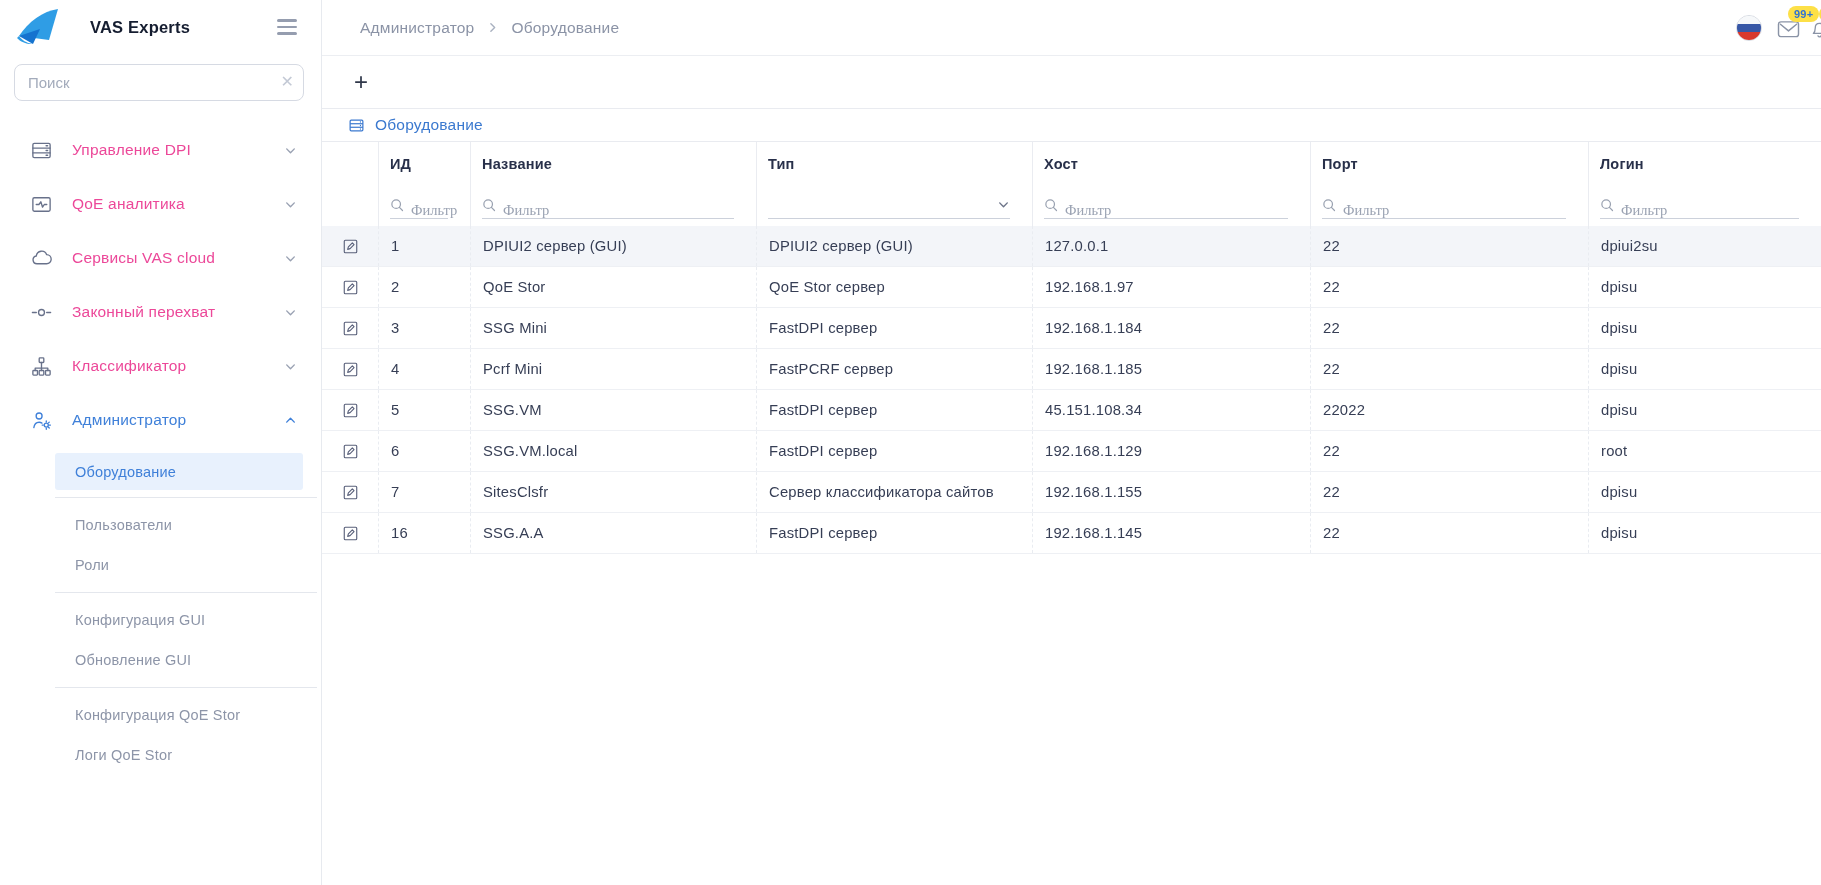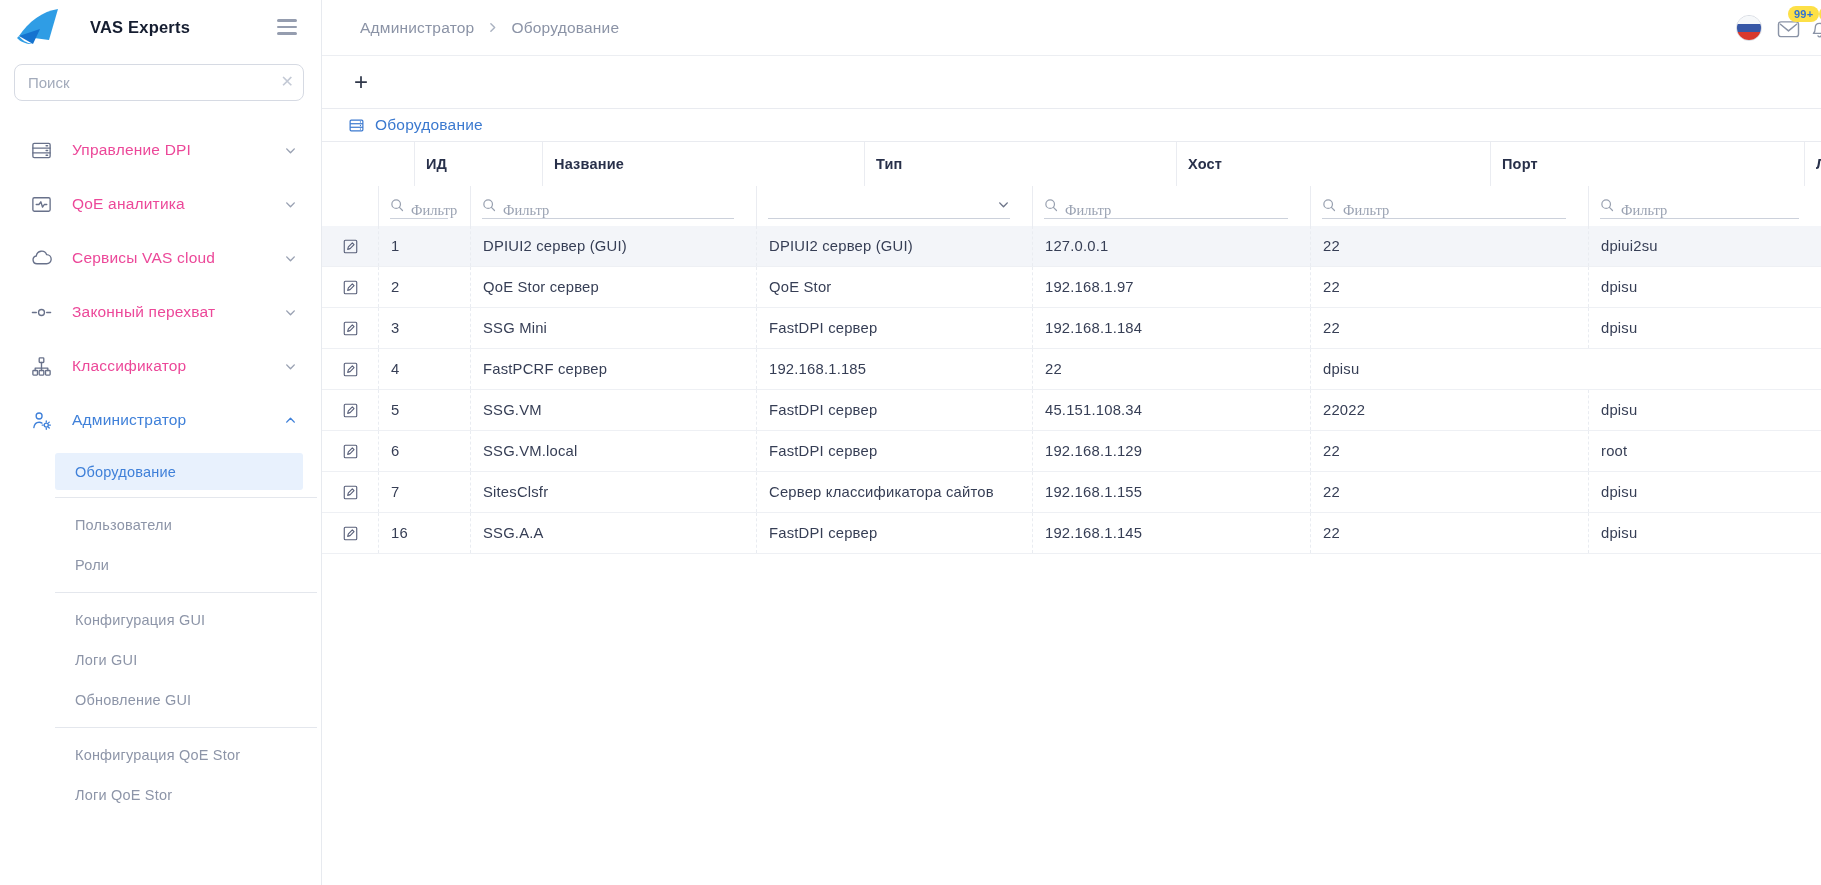--- a/index.html
+++ b/index.html
@@ -45,21 +45,21 @@
   .top-ic{position:absolute;color:#8a93a6;cursor:pointer;}
   .badge{position:absolute;background:#fde047;color:#2e72d4;font-size:11px;font-weight:700;
     padding:2px 6px;border-radius:9px;letter-spacing:.2px;z-index:3;}
   
   .plus-row{height:52px;display:flex;align-items:center;padding-left:26px;}
   .plus-btn{font-size:24px;color:#2f3749;cursor:pointer;line-height:22px;padding:2px 6px;}
   .card-title{height:32px;border-top:1px solid #e9ebf0;border-bottom:1px solid #e9ebf0;
     display:flex;align-items:center;gap:10px;padding-left:26px;color:#3b79cf;font-size:15.5px;letter-spacing:.2px;cursor:pointer;}
   .card-title .t-ic{display:flex;color:#3b79cf;}
   .trow{display:grid;grid-template-columns:56px 92px 286px 276px 278px 278px minmax(0,1fr);}
-  .hlabels{height:44px;gap:36px;}
+  .hlabels{height:44px;}
   .hlabels .hcell{display:flex;align-items:center;padding-left:11px;font-size:14.5px;font-weight:700;color:#28304a;letter-spacing:.2px;}
   .hlabels .hcell.sep,.gfilter .fcell.sep{border-left:1px solid #eaecf1;}
   .gfilter{height:40px;}
   .gfilter .fcell{position:relative;}
   .finput{position:absolute;left:11px;right:22px;top:5px;bottom:7px;border-bottom:1px solid #ccd1db;
     display:flex;align-items:center;gap:7px;cursor:text;}
   .finput .ph{font-family:"Liberation Serif",serif;font-size:14.5px;color:#9aa2b2;margin-top:12px;}
   .finput.sel{cursor:pointer;}
   .finput.sel .selchev{margin-left:auto;color:#6c7488;display:flex;}
   .mag{display:flex;color:#99a1b0;}
@@ -189,21 +189,20 @@
           </svg>
         </span>
       </div>
       <div class="submenu">
         <div class="sub-item active">Оборудование</div>
         <div class="sub-divider"></div>
         <div class="sub-item">Пользователи</div>
         <div class="sub-item">Роли</div>
         <div class="sub-divider"></div>
         <div class="sub-item">Конфигурация GUI</div>
-        <div class="sub-item">Логи GUI</div>
         <div class="sub-item">Обновление GUI</div>
         <div class="sub-divider"></div>
         <div class="sub-item">Конфигурация QoE Stor</div>
         <div class="sub-item">Логи QoE Stor</div>
       </div>
     </nav>
 </aside>
 
 <div class="main">
   <div class="topbar">
@@ -355,22 +354,22 @@
         <div class="trow data-row">
           <div class="cell editcell">
             <span class="edit-btn">
               <svg width="17" height="17" viewBox="0 0 24 24" fill="none" stroke="currentColor" stroke-width="1.6" stroke-linecap="round" stroke-linejoin="round">
                 <rect x="3.2" y="3.2" width="17.6" height="17.6" rx="1.5"></rect>
                 <path d="M8 16l1-3.4 5.6-5.6 2.4 2.4-5.6 5.6z"></path>
               </svg>
             </span>
           </div>
           <div class="cell dsep">2</div>
+          <div class="cell dsep">QoE Stor</div>
           <div class="cell dsep">QoE Stor сервер</div>
-          <div class="cell dsep">QoE Stor</div>
           <div class="cell dsep">192.168.1.97</div>
           <div class="cell dsep">22</div>
           <div class="cell dsep">dpisu</div>
         </div>
         <div class="trow data-row">
           <div class="cell editcell">
             <span class="edit-btn">
               <svg width="17" height="17" viewBox="0 0 24 24" fill="none" stroke="currentColor" stroke-width="1.6" stroke-linecap="round" stroke-linejoin="round">
                 <rect x="3.2" y="3.2" width="17.6" height="17.6" rx="1.5"></rect>
                 <path d="M8 16l1-3.4 5.6-5.6 2.4 2.4-5.6 5.6z"></path>
@@ -387,20 +386,21 @@
         <div class="trow data-row">
           <div class="cell editcell">
             <span class="edit-btn">
               <svg width="17" height="17" viewBox="0 0 24 24" fill="none" stroke="currentColor" stroke-width="1.6" stroke-linecap="round" stroke-linejoin="round">
                 <rect x="3.2" y="3.2" width="17.6" height="17.6" rx="1.5"></rect>
                 <path d="M8 16l1-3.4 5.6-5.6 2.4 2.4-5.6 5.6z"></path>
               </svg>
             </span>
           </div>
           <div class="cell dsep">4</div>
+          <div class="cell dsep">Pcrf Mini</div>
           <div class="cell dsep">FastPCRF сервер</div>
           <div class="cell dsep">192.168.1.185</div>
           <div class="cell dsep">22</div>
           <div class="cell dsep">dpisu</div>
         </div>
         <div class="trow data-row">
           <div class="cell editcell">
             <span class="edit-btn">
               <svg width="17" height="17" viewBox="0 0 24 24" fill="none" stroke="currentColor" stroke-width="1.6" stroke-linecap="round" stroke-linejoin="round">
                 <rect x="3.2" y="3.2" width="17.6" height="17.6" rx="1.5"></rect>

